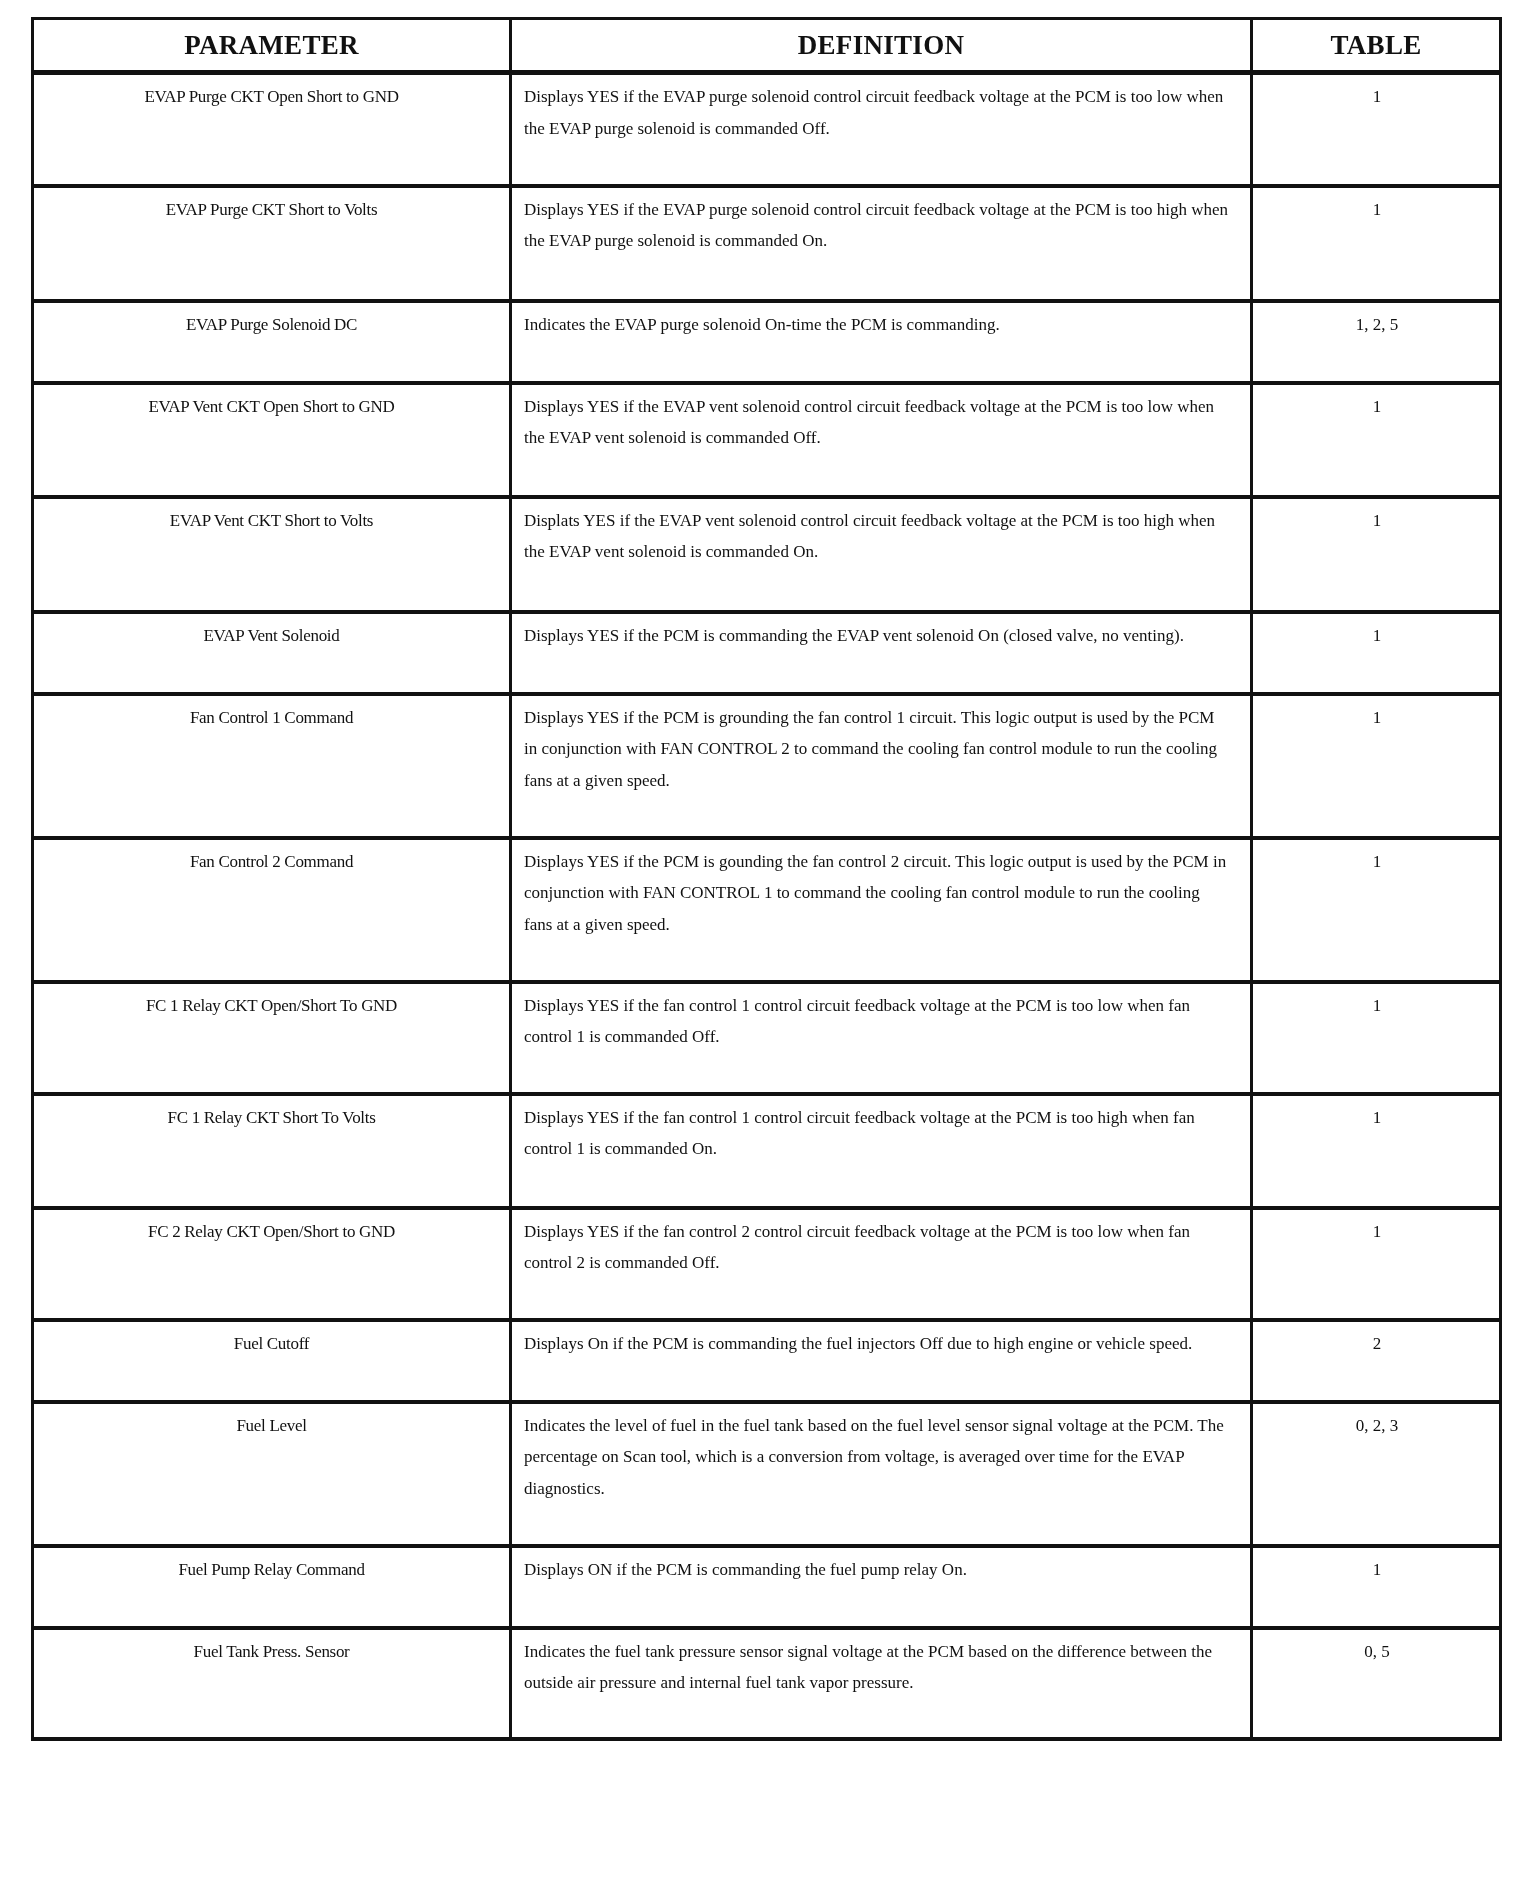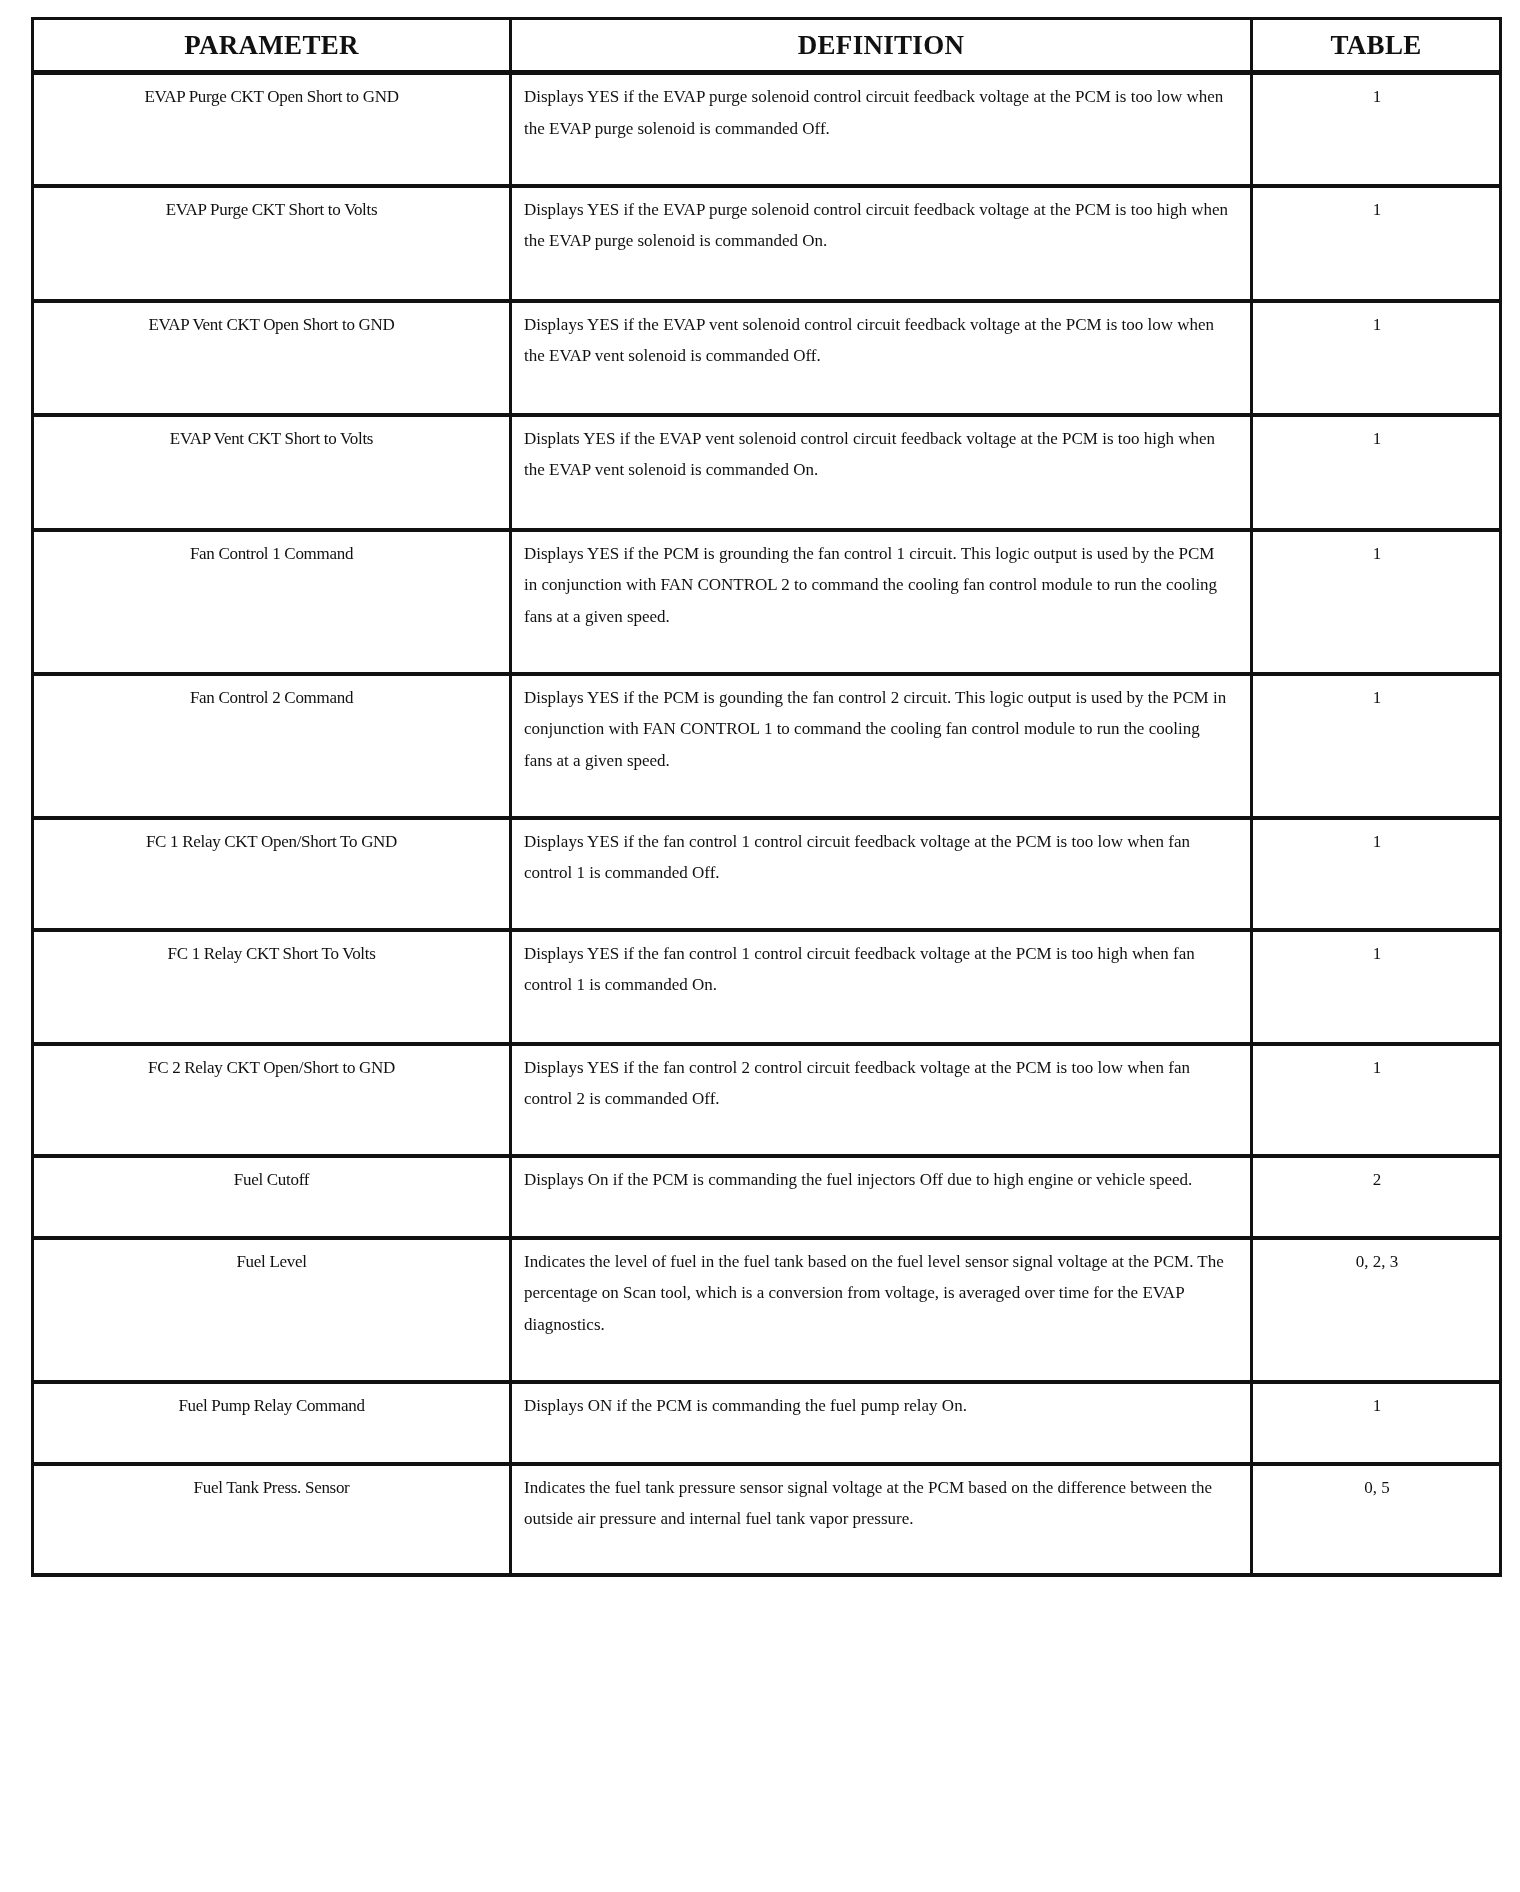--- a/index.html
+++ b/index.html
@@ -49,28 +49,38 @@
     <tr style="height:113px">
         <td class="param">EVAP Purge CKT Open Short to GND</td>
         <td class="def">Displays YES if the EVAP purge solenoid control circuit feedback voltage at the PCM is too low when the EVAP purge solenoid is commanded Off.</td>
         <td class="tbl">1</td>
       </tr>
     <tr style="height:115px">
         <td class="param">EVAP Purge CKT Short to Volts</td>
         <td class="def">Displays YES if the EVAP purge solenoid control circuit feedback voltage at the PCM is too high when the EVAP purge solenoid is commanded On.</td>
         <td class="tbl">1</td>
       </tr>
+    <tr style="height:82px">
+        <td class="param">EVAP Purge Solenoid DC</td>
+        <td class="def">Indicates the EVAP purge solenoid On-time the PCM is commanding.</td>
+        <td class="tbl">1, 2, 5</td>
+      </tr>
     <tr style="height:114px">
         <td class="param">EVAP Vent CKT Open Short to GND</td>
         <td class="def">Displays YES if the EVAP vent solenoid control circuit feedback voltage at the PCM is too low when the EVAP vent solenoid is commanded Off.</td>
         <td class="tbl">1</td>
       </tr>
     <tr style="height:115px">
         <td class="param">EVAP Vent CKT Short to Volts</td>
         <td class="def">Displats YES if the EVAP vent solenoid control circuit feedback voltage at the PCM is too high when the EVAP vent solenoid is commanded On.</td>
+        <td class="tbl">1</td>
+      </tr>
+    <tr style="height:82px">
+        <td class="param">EVAP Vent Solenoid</td>
+        <td class="def">Displays YES if the PCM is commanding the EVAP vent solenoid On (closed valve, no venting).</td>
         <td class="tbl">1</td>
       </tr>
     <tr style="height:144px">
         <td class="param">Fan Control 1 Command</td>
         <td class="def">Displays YES if the PCM is grounding the fan control 1 circuit. This logic output is used by the PCM in conjunction with FAN CONTROL 2 to command the cooling fan control module to run the cooling fans at a given speed.</td>
         <td class="tbl">1</td>
       </tr>
     <tr style="height:144px">
         <td class="param">Fan Control 2 Command</td>
         <td class="def">Displays YES if the PCM is gounding the fan control 2 circuit. This logic output is used by the PCM in conjunction with FAN CONTROL 1 to command the cooling fan control module to run the cooling fans at a given speed.</td>

